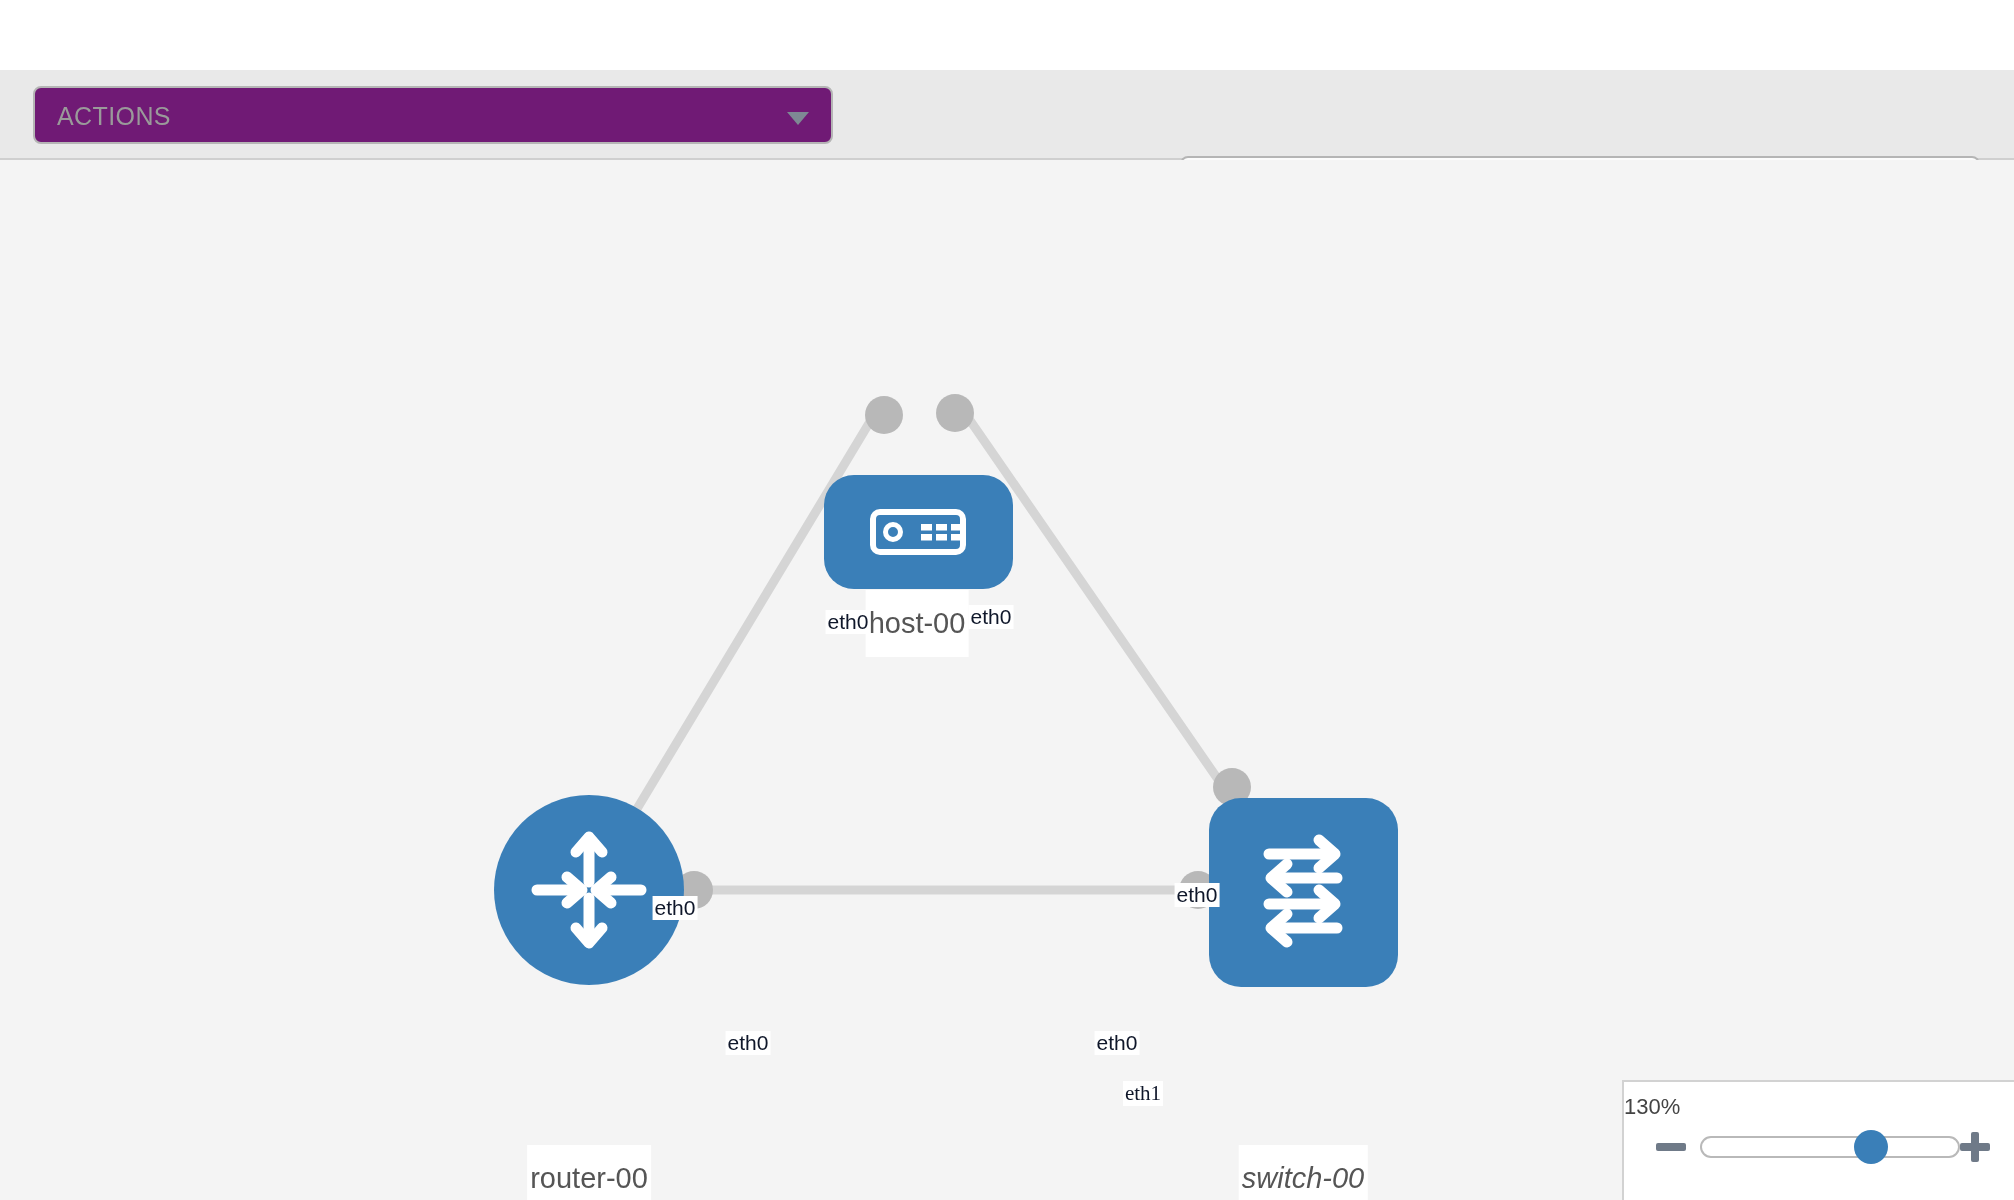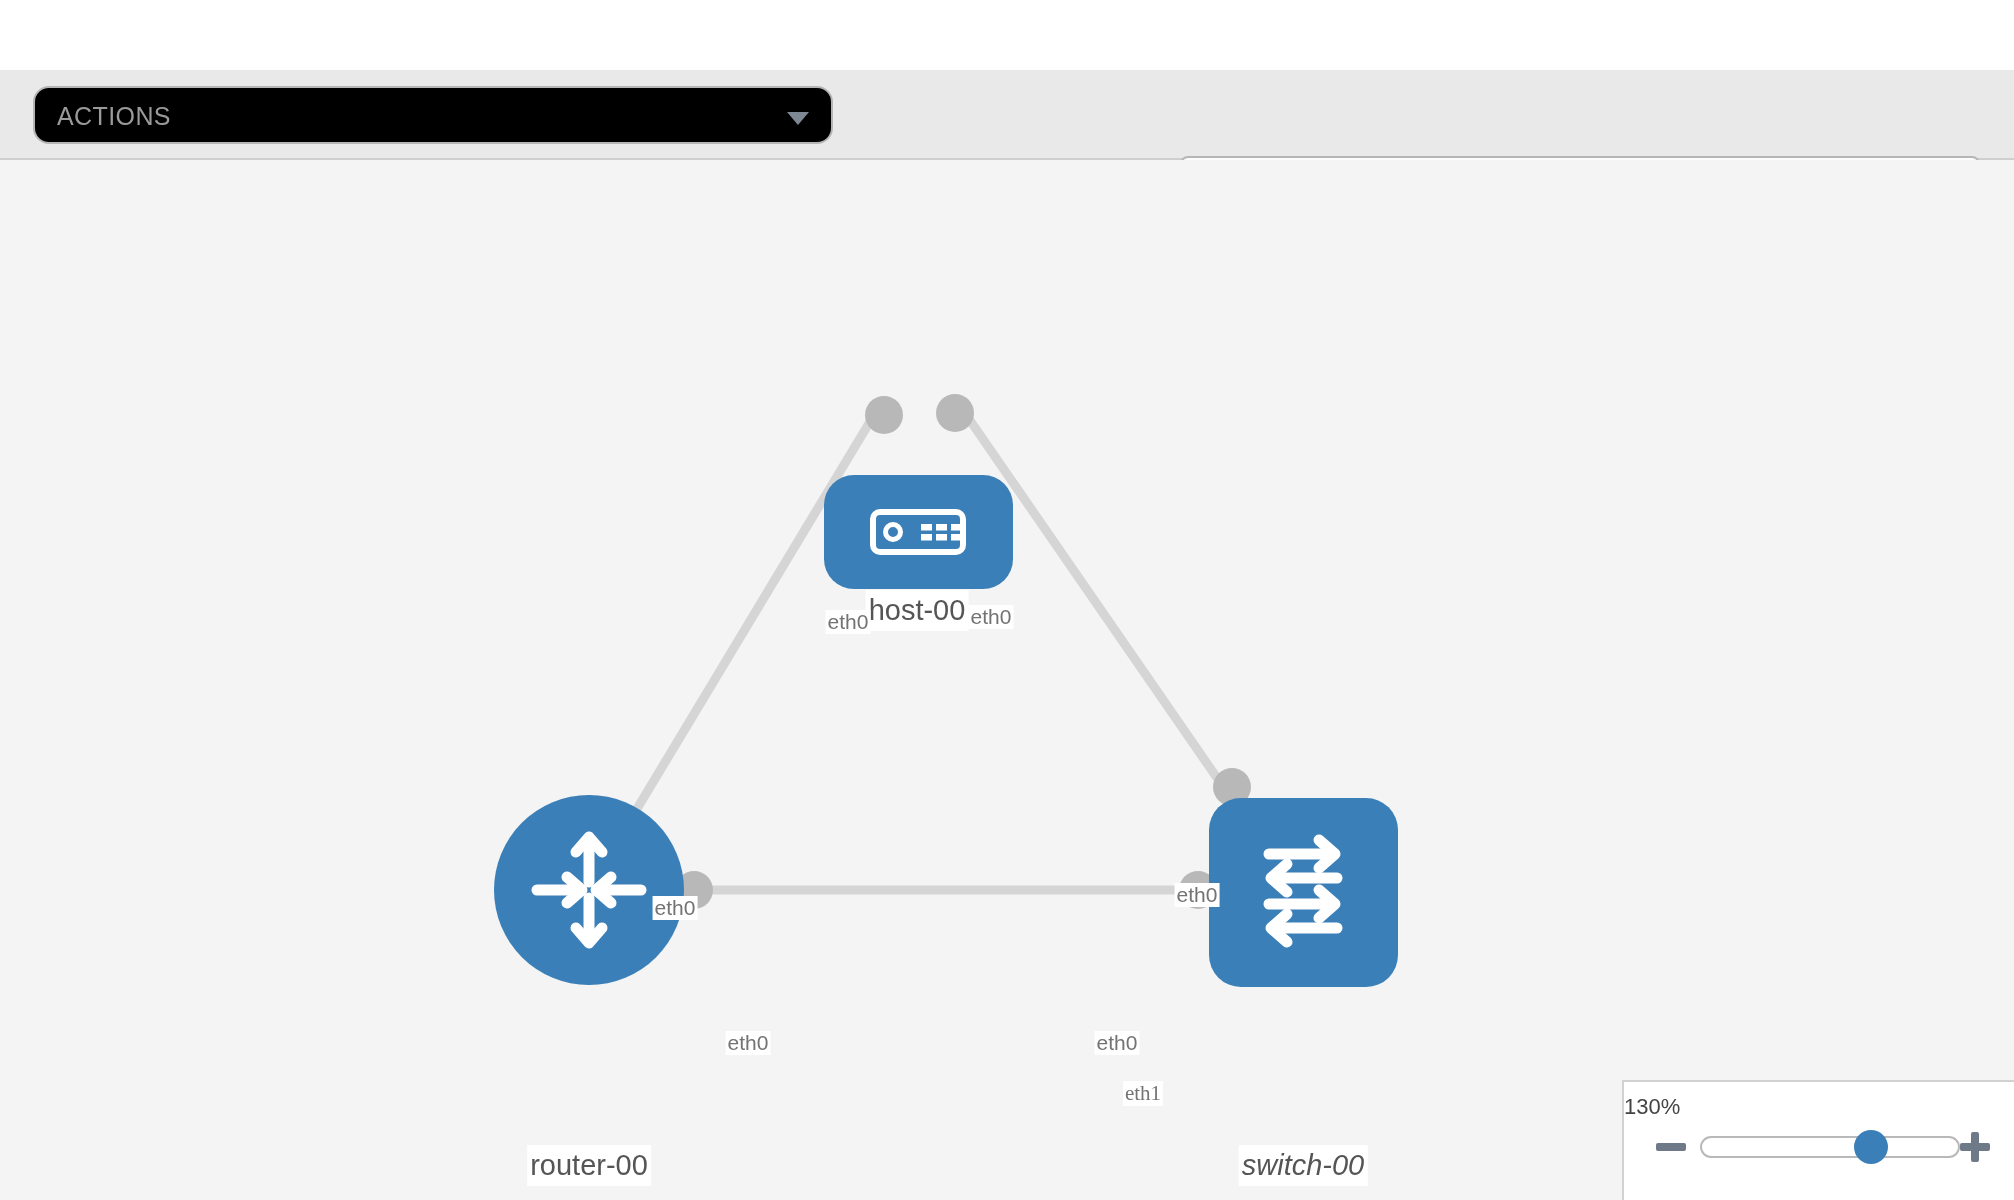--- a/index.html
+++ b/index.html
@@ -59,23 +59,23 @@
     background: #e9e9e9;
     border-bottom: 2px solid #cfcfcf;
     box-sizing: border-box;
   }
   .actions-select {
     position: absolute;
     left: 33px;
     top: 16px;
     width: 800px;
     height: 58px;
-    background: #000000;
+    background: #701a75;
     border: 2px solid #b5b5b5;
-    border-radius: 16px;
+    border-radius: 8px;
     box-sizing: border-box;
     cursor: pointer;
   }
   .actions-label {
     position: absolute;
     left: 22px;
     top: 14px;
     font-size: 25px;
     color: #9a9a9a;
     letter-spacing: 0.4px;
@@ -135,28 +135,28 @@
     width: 2014px;
     height: 1040px;
   }
 
   
   .node-label {
     position: absolute;
     font-size: 29px;
     color: #555555;
     background: #ffffff;
-    padding: 4px 3px;
+    padding: 17px 3px;
     white-space: nowrap;
     transform: translateX(-50%);
   }
   .iface-label {
     position: absolute;
     font-size: 21px;
-    color: #737373;
+    color: #0f172a;
     background: #ffffff;
     padding: 0 2px;
     white-space: nowrap;
     transform: translateX(-50%);
   }
 
   
   .zoom-panel {
     position: absolute;
     left: 1622px;

